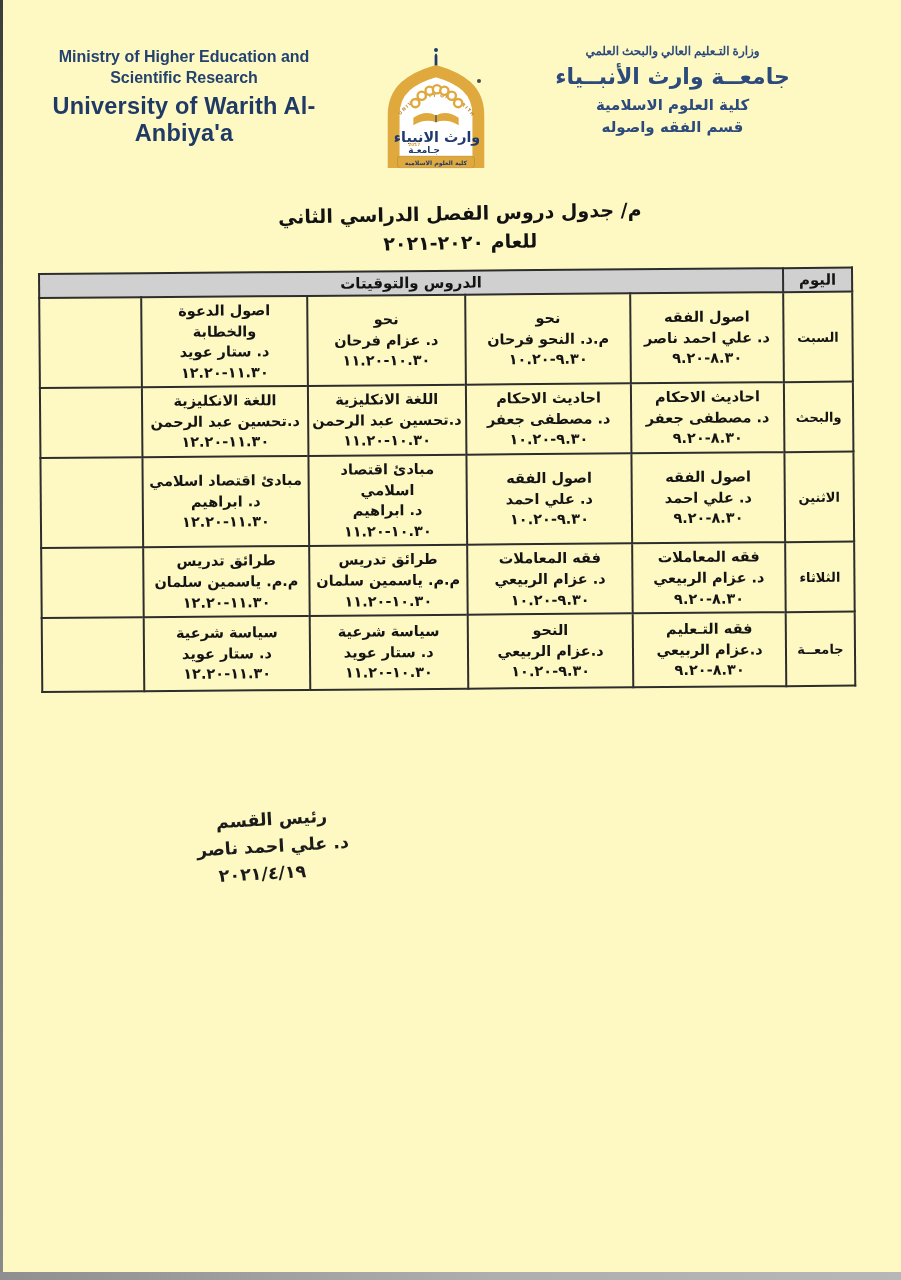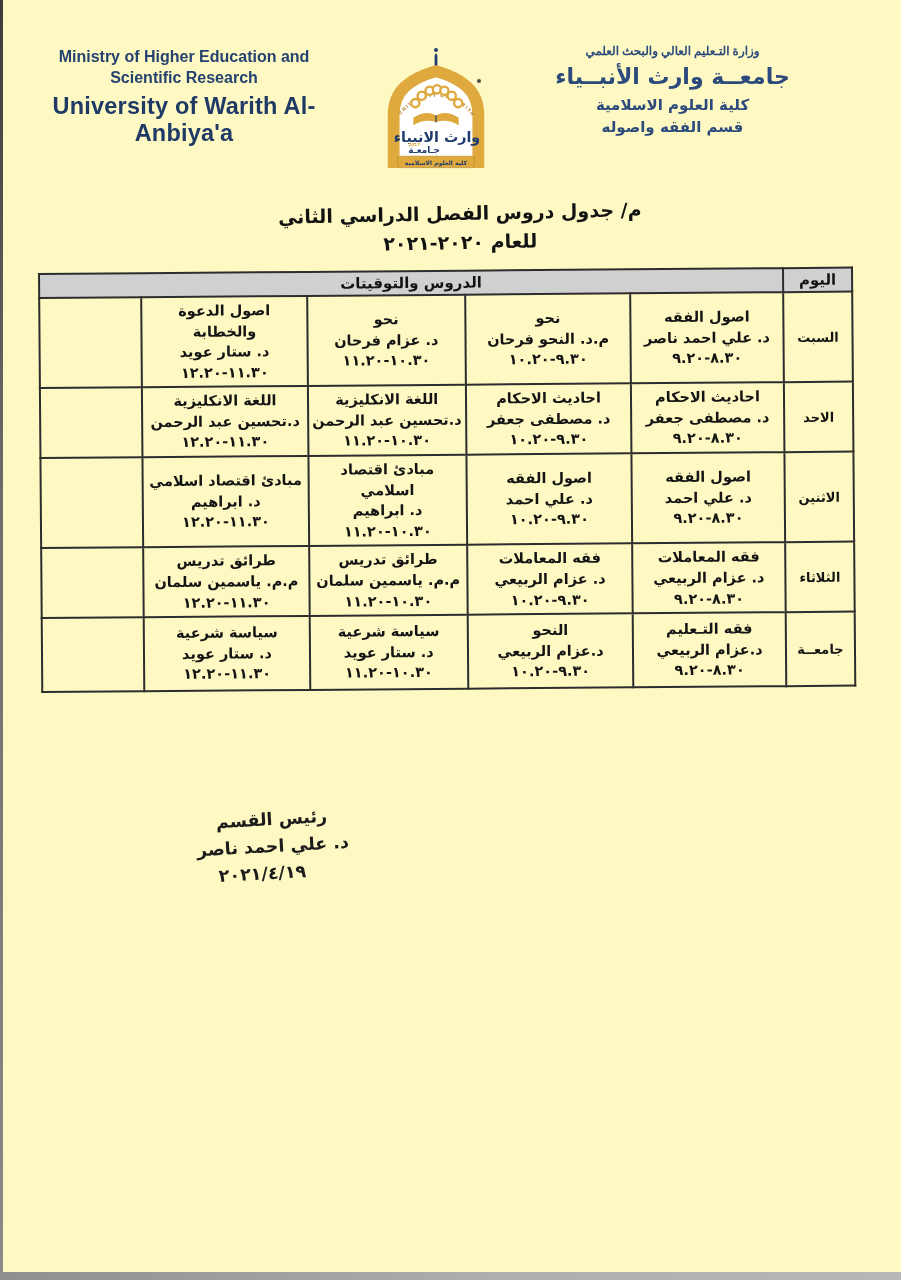--- a/index.html
+++ b/index.html
@@ -169,21 +169,21 @@
           <span>١٠.٣٠-١١.٢٠</span>
         </td>
         <td class="lesson-cell">
           <span>اصول الدعوة والخطابة</span>
           <span>د. ستار عويد</span>
           <span>١١.٣٠-١٢.٢٠</span>
         </td>
         <td class="empty-cell"></td>
       </tr>
       <tr>
-        <td class="day-cell">الاحد</td>
+        <td class="day-cell">والبحث</td>
         <td class="lesson-cell">
           <span>احاديث الاحكام</span>
           <span>د. مصطفى جعفر</span>
           <span>٨.٣٠-٩.٢٠</span>
         </td>
         <td class="lesson-cell">
           <span>احاديث الاحكام</span>
           <span>د. مصطفى جعفر</span>
           <span>٩.٣٠-١٠.٢٠</span>
         </td>

